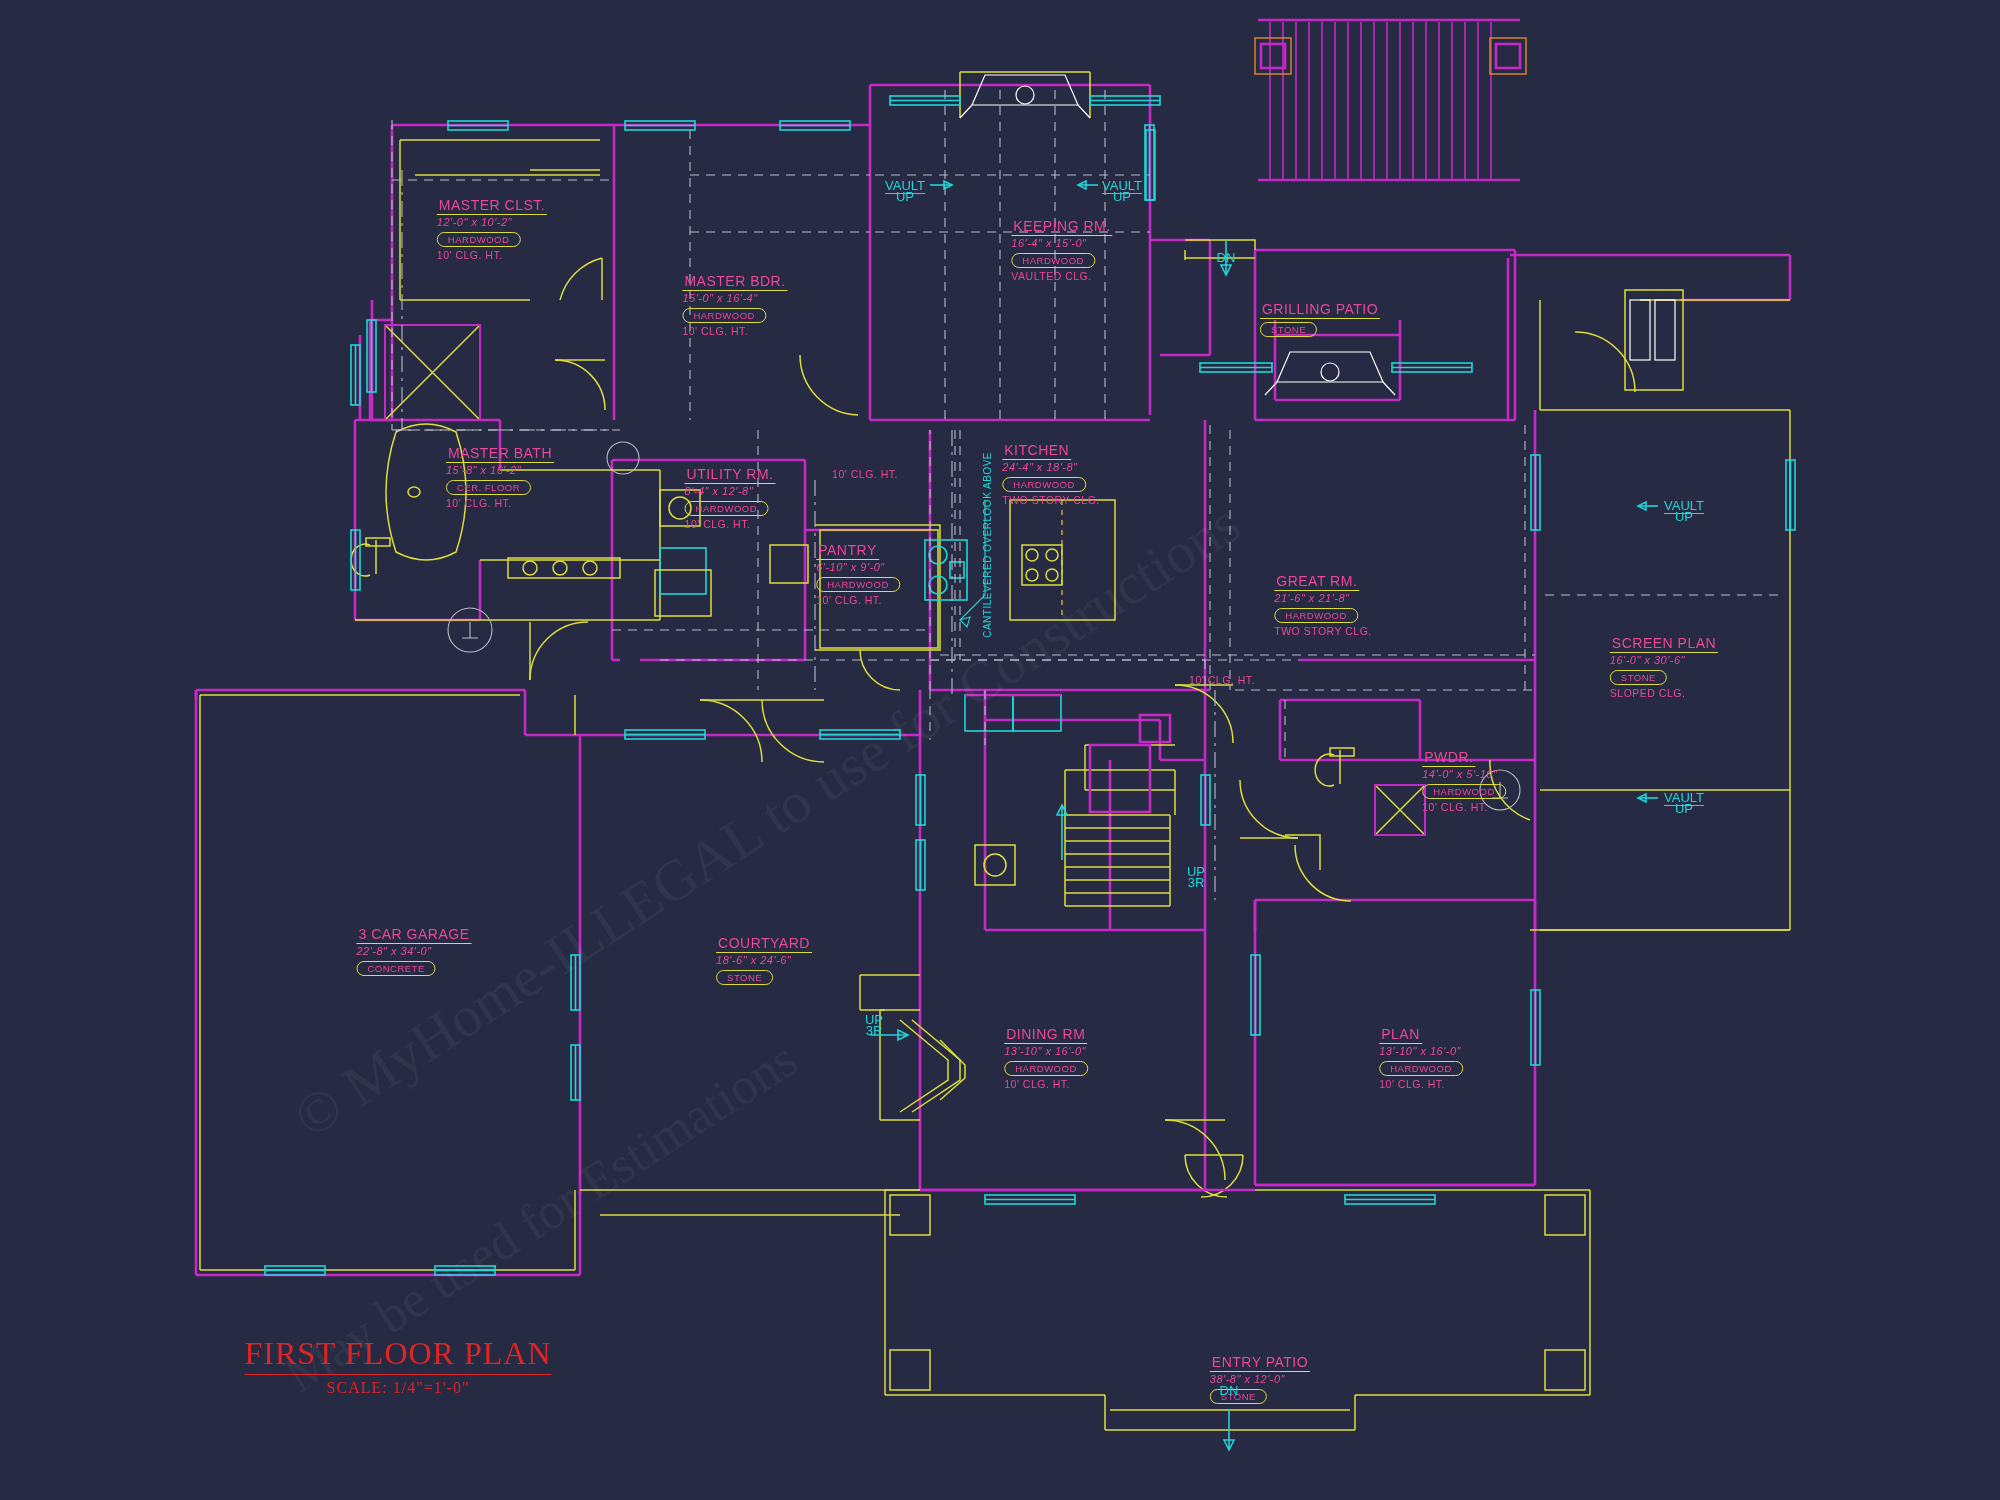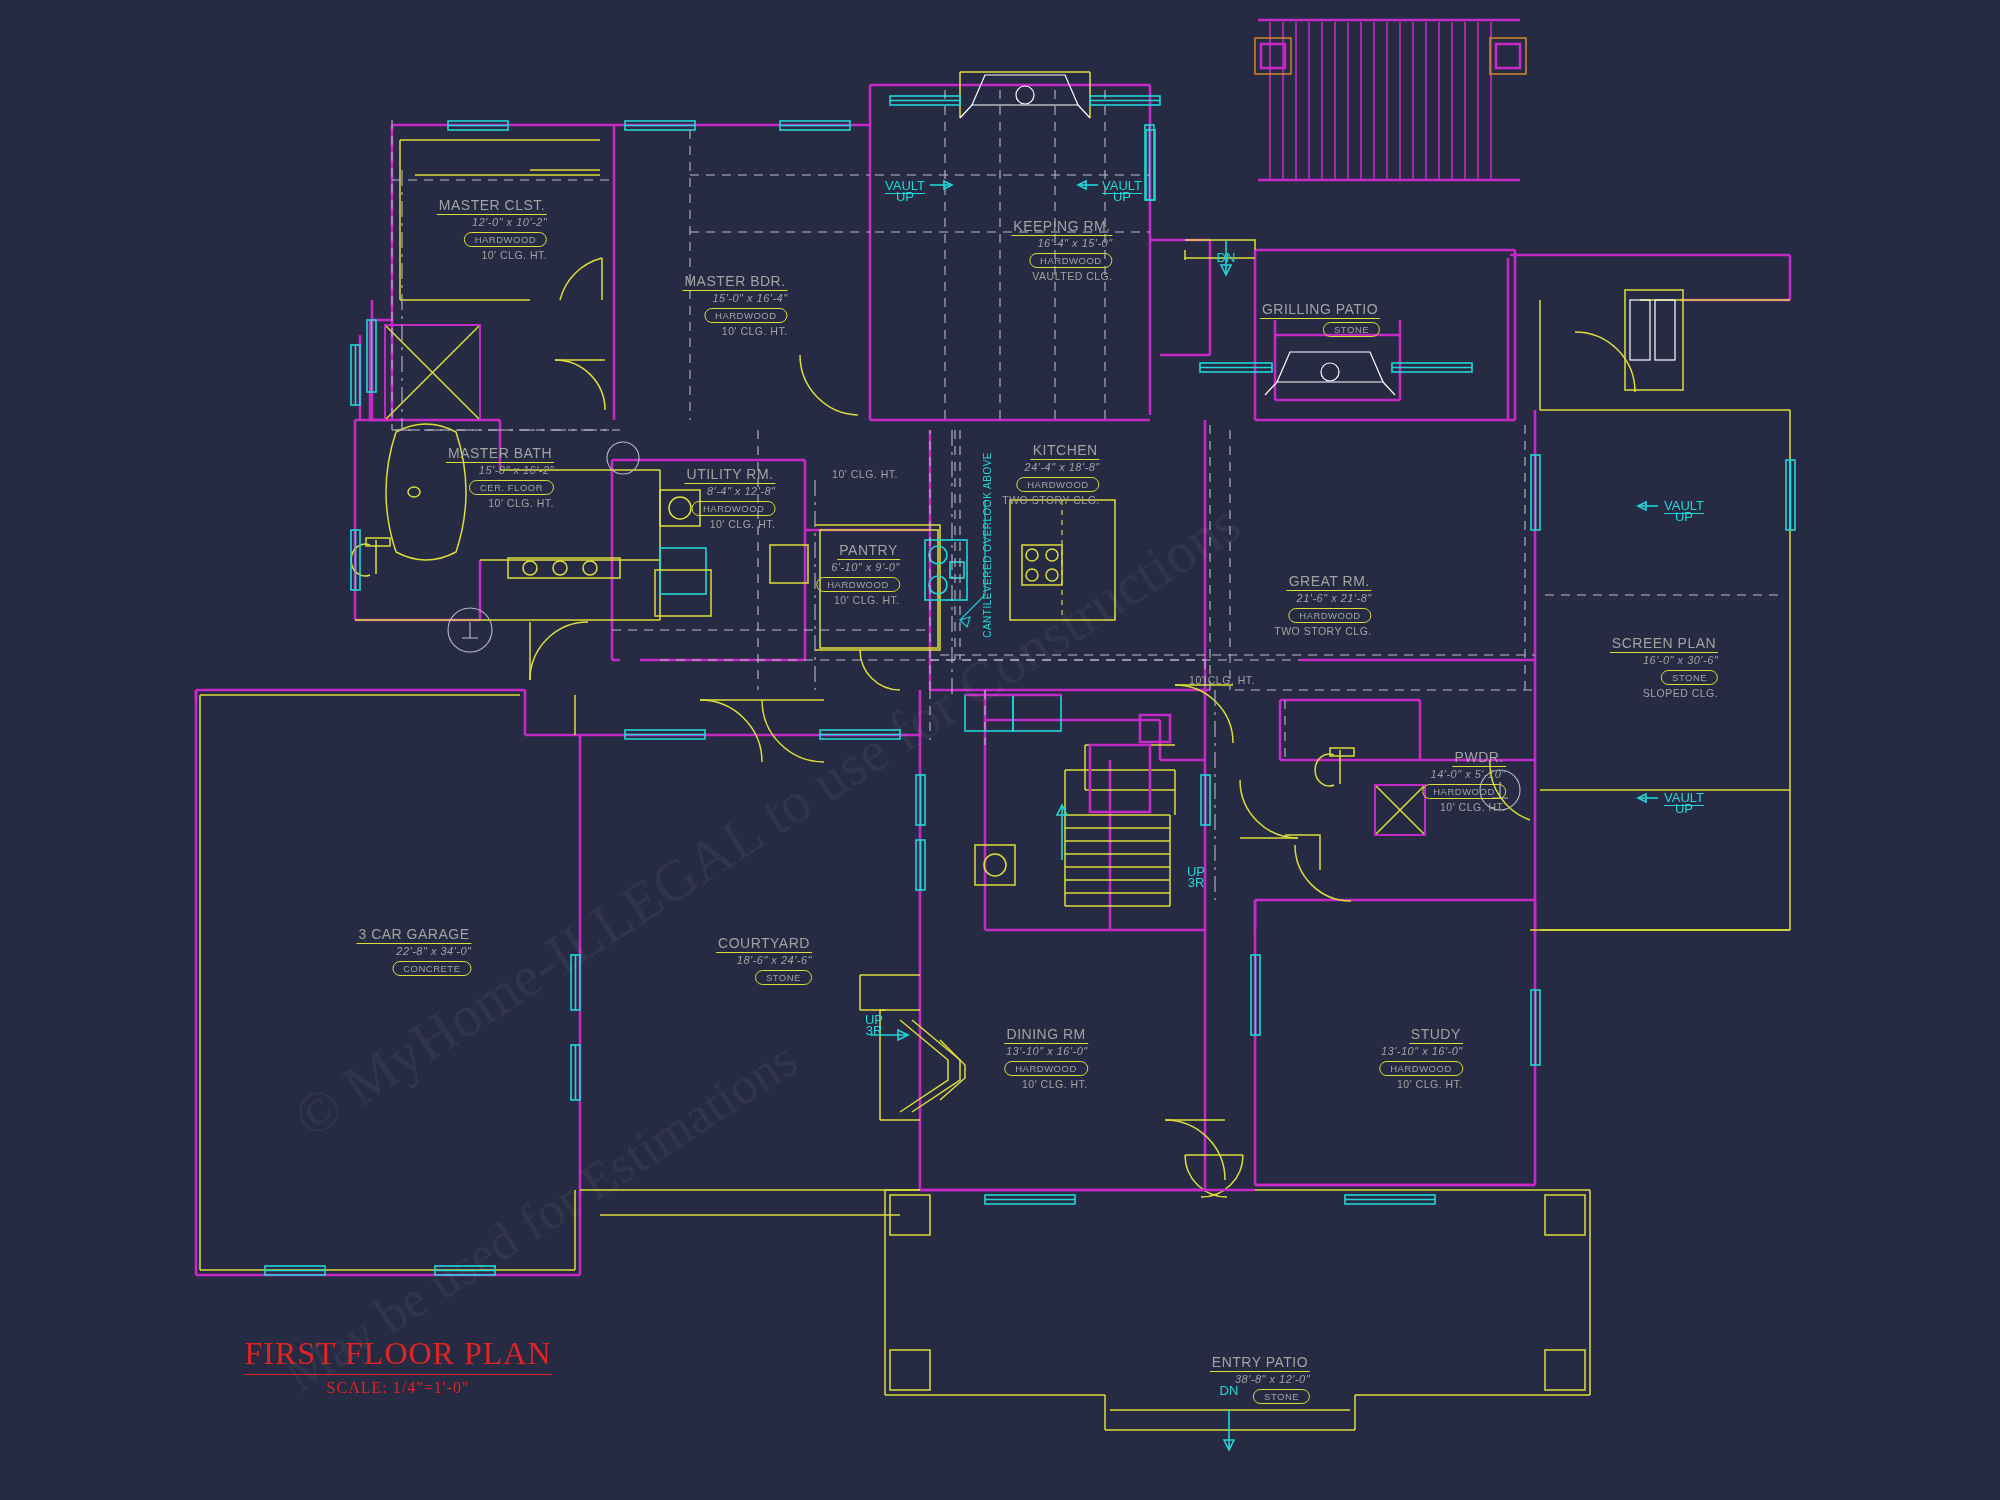--- a/index.html
+++ b/index.html
@@ -1,19 +1,19 @@
 <!DOCTYPE html>
 <html><head>
 <meta charset="utf-8">
 <style>
   html,body{margin:0;padding:0;background:#22263d;}
   body{width:2000px;height:1500px;overflow:hidden;font-family:"Liberation Sans",sans-serif;}
   #stage{position:relative;width:2000px;height:1500px;background:#262a42;}
   svg{position:absolute;left:0;top:0;}
-  .lbl{position:absolute;color:#a3a3a3;text-align:right;white-space:nowrap;
+  .lbl{position:absolute;color:#ec4899;text-align:left;white-space:nowrap;
        font-family:"Liberation Sans",sans-serif;letter-spacing:.5px;transform:translateX(-50%);}
   .lbl .nm{font-size:14px;border-bottom:1.3px solid #dede3a;display:inline-block;padding:0 2px 1px 2px;line-height:15px;}
   .lbl .dim{font-size:11px;line-height:14px;font-style:italic;}
   .lbl .mat{font-size:9.5px;border:1.2px solid #dede3a;border-radius:9px;padding:1px 10px;display:inline-block;line-height:11px;margin-top:1px;}
   .lbl .clg{font-size:10.5px;line-height:14px;margin-top:1px;}
   .cyan{position:absolute;color:#21d6d6;font-size:13px;text-align:center;white-space:nowrap;transform:translateX(-50%);line-height:11px;}
   .cyan u{text-decoration:none;border-bottom:1px solid #21d6d6;}
   .vert{position:absolute;color:#21d6d6;font-size:10px;white-space:nowrap;
         writing-mode:vertical-rl;transform:rotate(180deg);line-height:12px;letter-spacing:.5px;}
   .title{position:absolute;color:#e02424;text-align:center;transform:translateX(-50%);
@@ -533,21 +533,21 @@
     <div class="dim">18'-6" x 24'-6"</div>
     <div><span class="mat">STONE</span></div>
   </div>
   <div class="lbl" style="left:1046px;top:1025px">
     <div class="nm">DINING RM</div><br>
     <div class="dim">13'-10" x 16'-0"</div>
     <div><span class="mat">HARDWOOD</span></div>
     <div class="clg">10' CLG. HT.</div>
   </div>
   <div class="lbl" style="left:1421px;top:1025px">
-    <div class="nm">STUDY</div><br>
+    <div class="nm">PLAN</div><br>
     <div class="dim">13'-10" x 16'-0"</div>
     <div><span class="mat">HARDWOOD</span></div>
     <div class="clg">10' CLG. HT.</div>
   </div>
   <div class="lbl" style="left:1260px;top:1353px">
     <div class="nm">ENTRY PATIO</div><br>
     <div class="dim">38'-8" x 12'-0"</div>
     <div><span class="mat">STONE</span></div>
   </div>
 

